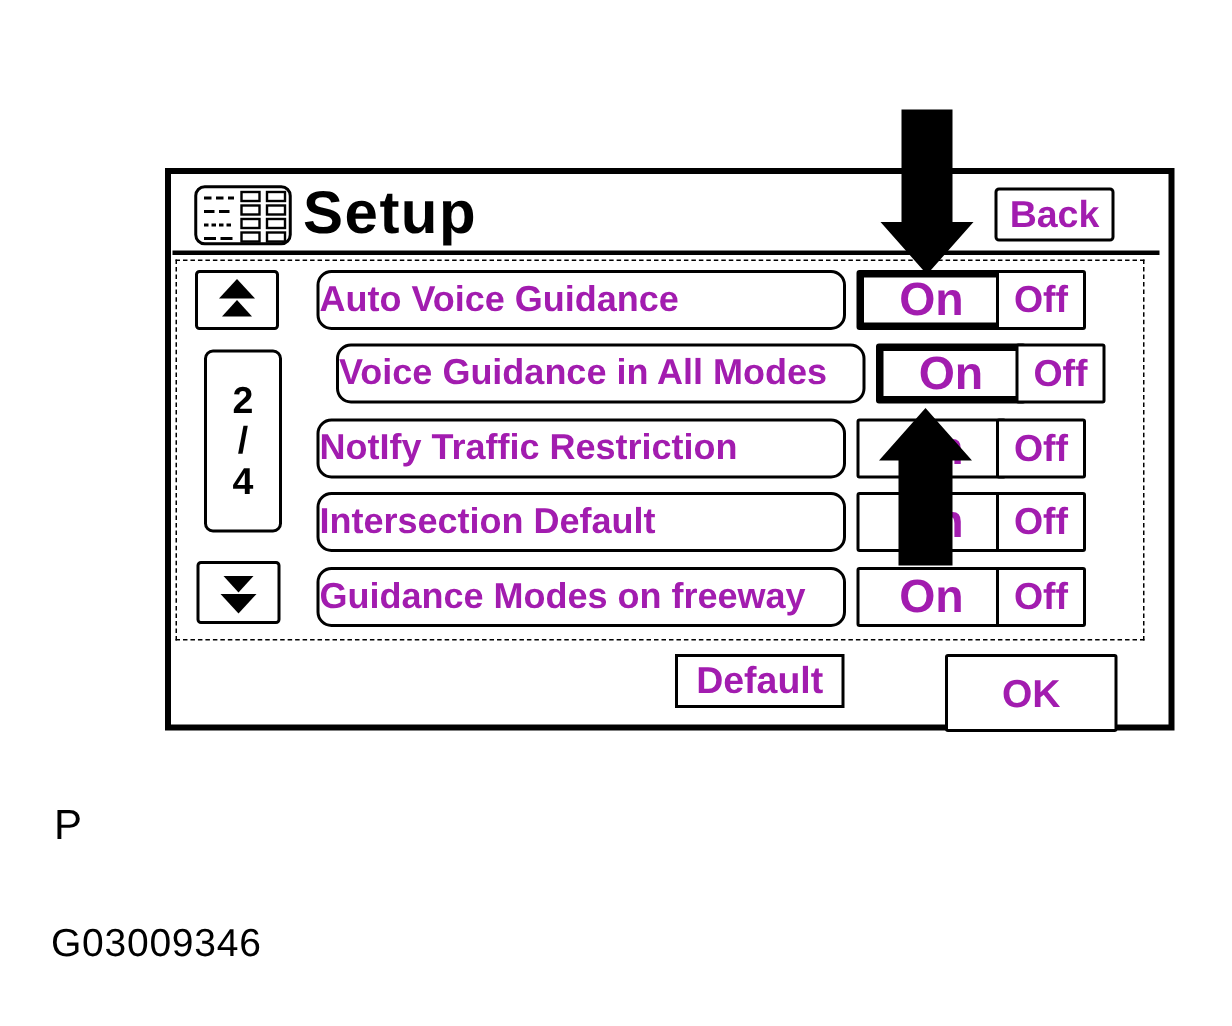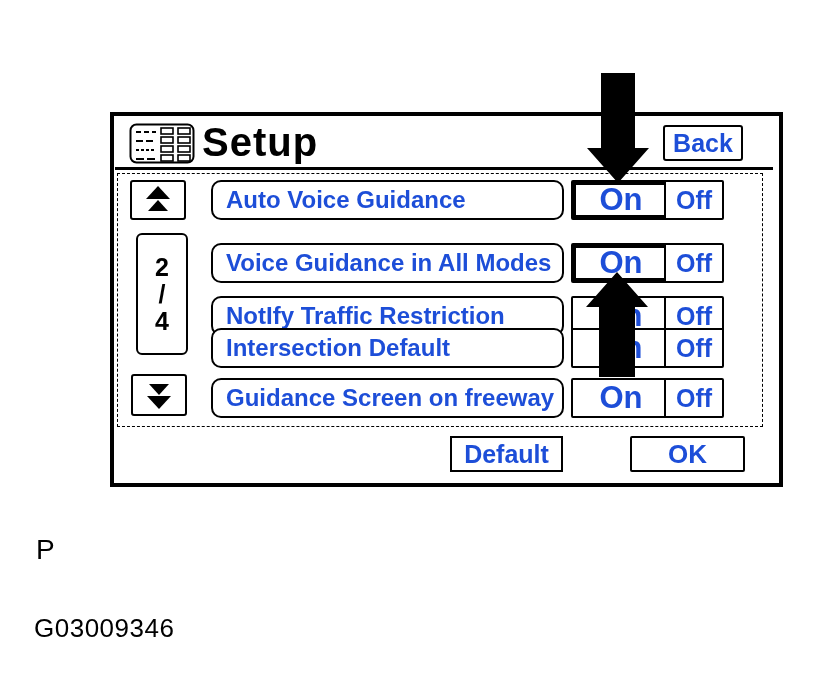--- a/index.html
+++ b/index.html
@@ -14,49 +14,49 @@
   }
   .panel *{box-sizing:border-box;}
   .hdr-icon{position:absolute;left:15px;top:7px;width:66px;height:41px;}
   .title{
     position:absolute;left:88px;top:1px;height:50px;line-height:50px;
     font-size:40px;font-weight:700;letter-spacing:1px;
   }
   .btn{
     position:absolute;background:#fff;border:2px solid #000;
     display:flex;align-items:center;justify-content:center;
-    font-weight:700;color:#1d4ed8;
+    font-weight:700;color:#a21caf;
   }
   .back-btn{left:549px;top:9px;width:80px;height:36px;font-size:25px;border-radius:3px;}
   .hdr-sep{position:absolute;left:1px;top:51px;width:658px;height:3px;background:#000;}
   .content-box{
     position:absolute;left:3px;top:57px;width:646px;height:254px;
     border:1px dashed #000;
   }
   
   .scroll-up{left:16px;top:64px;width:56px;height:40px;border-radius:3px;}
   .pager{
     position:absolute;left:22px;top:117px;width:52px;height:122px;
     border:2px solid #000;border-radius:6px;background:#fff;
     display:flex;flex-direction:column;align-items:center;justify-content:center;
     font-size:25px;font-weight:700;line-height:27px;
   }
   .scroll-down{left:17px;top:258px;width:56px;height:42px;border-radius:3px;}
   
   .row-label{
     left:97px;width:353px;height:40px;border-radius:10px;
-    justify-content:flex-start;padding-left:13px;font-size:24px;
+    justify-content:flex-start;font-size:24px;
   }
   .on-btn{left:457px;width:100px;height:40px;font-size:31px;border-radius:2px;}
   .off-btn{left:550px;width:60px;height:40px;font-size:25px;border-radius:2px;}
   .on-btn.sel{border-width:5px;}
-  .r0{top:64px;} .r1{top:127px;} .r2{top:180px;} .r3{top:212px;} .r4{top:262px;}
+  .r0{top:64px;} .r1{top:113px;margin-left:13px;} .r2{top:163px;} .r3{top:212px;} .r4{top:262px;}
   
   .default-btn{left:336px;top:320px;width:113px;height:36px;font-size:25px;border-radius:0;}
-  .ok-btn{left:516px;top:320px;width:115px;height:36px;font-size:26px;border-radius:2px;}
+  .ok-btn{left:516px;top:320px;width:115px;height:52px;font-size:26px;border-radius:2px;}
   
   .arrow-layer{position:absolute;left:0;top:0;width:821px;height:684px;z-index:10;pointer-events:none;}
   
   .cap-letter{position:absolute;left:36px;top:534px;font-size:28px;font-weight:400;}
   .cap-code{position:absolute;left:34px;top:613px;font-size:26px;font-weight:400;letter-spacing:0.5px;}
 </style>
 </head>
 <body>
 
 <div class="stage">
@@ -113,21 +113,21 @@
     <div class="btn off-btn r1">Off</div>
 
     <div class="btn row-label r2">NotIfy Traffic Restriction</div>
     <div class="btn on-btn r2">On</div>
     <div class="btn off-btn r2">Off</div>
 
     <div class="btn row-label r3">Intersection Default</div>
     <div class="btn on-btn r3">On</div>
     <div class="btn off-btn r3">Off</div>
 
-    <div class="btn row-label r4">Guidance Screen on freeway</div>
+    <div class="btn row-label r4">Guidance Modes on freeway</div>
     <div class="btn on-btn r4">On</div>
     <div class="btn off-btn r4">Off</div>
 
     <div class="btn default-btn">Default</div>
     <div class="btn ok-btn">OK</div>
   </div>
 
   <svg class="arrow-layer" viewBox="0 0 821 684">
     <polygon fill="#000" points="601,73 635,73 635,148 649,148 618,183 587,148 601,148"></polygon>
     <polygon fill="#000" points="617,272 648,307 635,307 635,377 599,377 599,307 586,307"></polygon>

